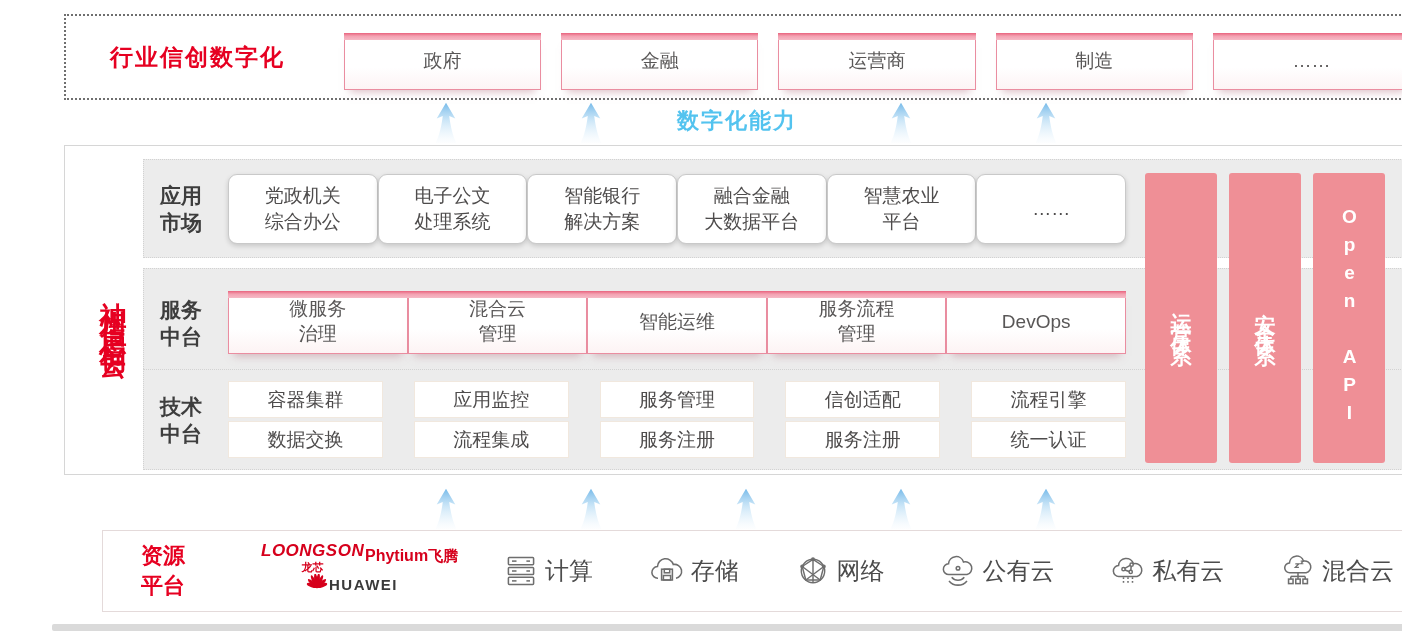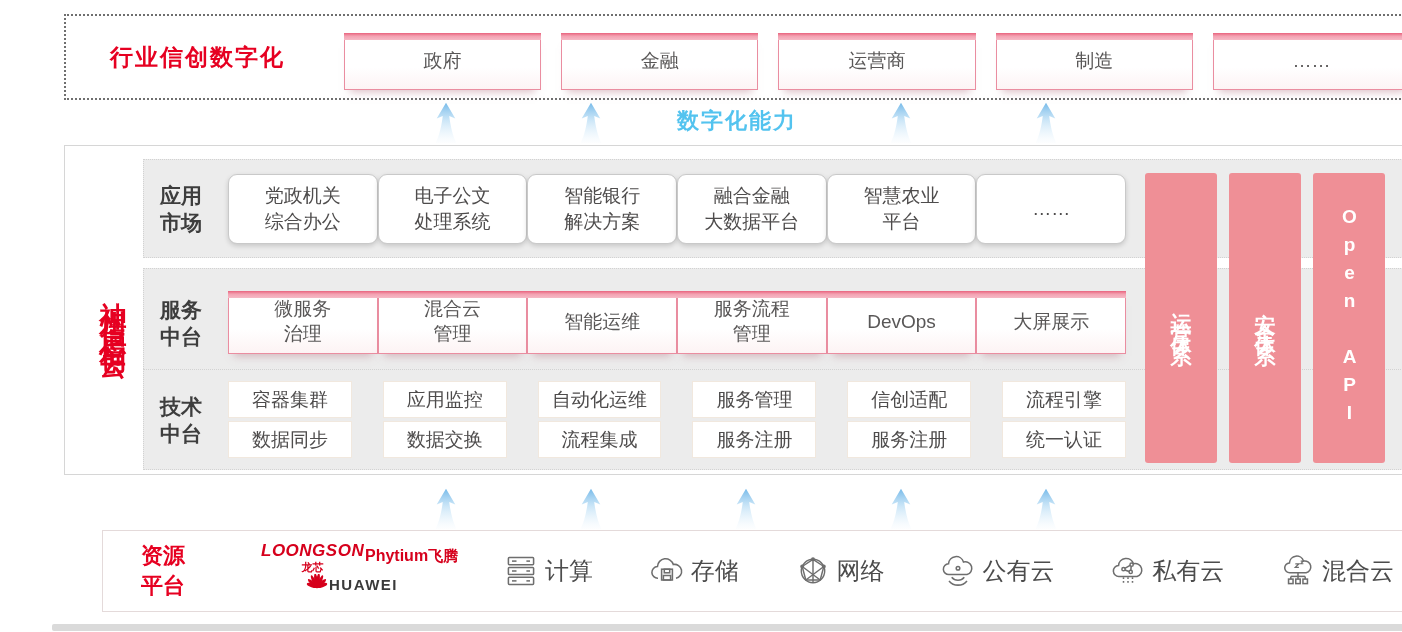--- a/index.html
+++ b/index.html
@@ -151,38 +151,35 @@
 中台</div>
       <div class="band-items">
         <div class="pbox sbox">微服务
 治理</div>
         <div class="pbox sbox">混合云
 管理</div>
         <div class="pbox sbox">智能运维</div>
         <div class="pbox sbox">服务流程
 管理</div>
         <div class="pbox sbox">DevOps</div>
-        <div class="pbox sbox">大屏展示</div>
       </div>
     </div>
 
     <div class="band band-tech">
       <div class="band-label">技术
 中台</div>
       <div class="tech-grid">
         <div class="tech-row">
           <div class="tbox">容器集群</div>
           <div class="tbox">应用监控</div>
-          <div class="tbox">自动化运维</div>
           <div class="tbox">服务管理</div>
           <div class="tbox">信创适配</div>
           <div class="tbox">流程引擎</div>
         </div>
         <div class="tech-row">
-          <div class="tbox">数据同步</div>
           <div class="tbox">数据交换</div>
           <div class="tbox">流程集成</div>
           <div class="tbox">服务注册</div>
           <div class="tbox">服务注册</div>
           <div class="tbox">统一认证</div>
         </div>
       </div>
     </div>
 
     <div class="pillar pillar-1">运营体系</div>

